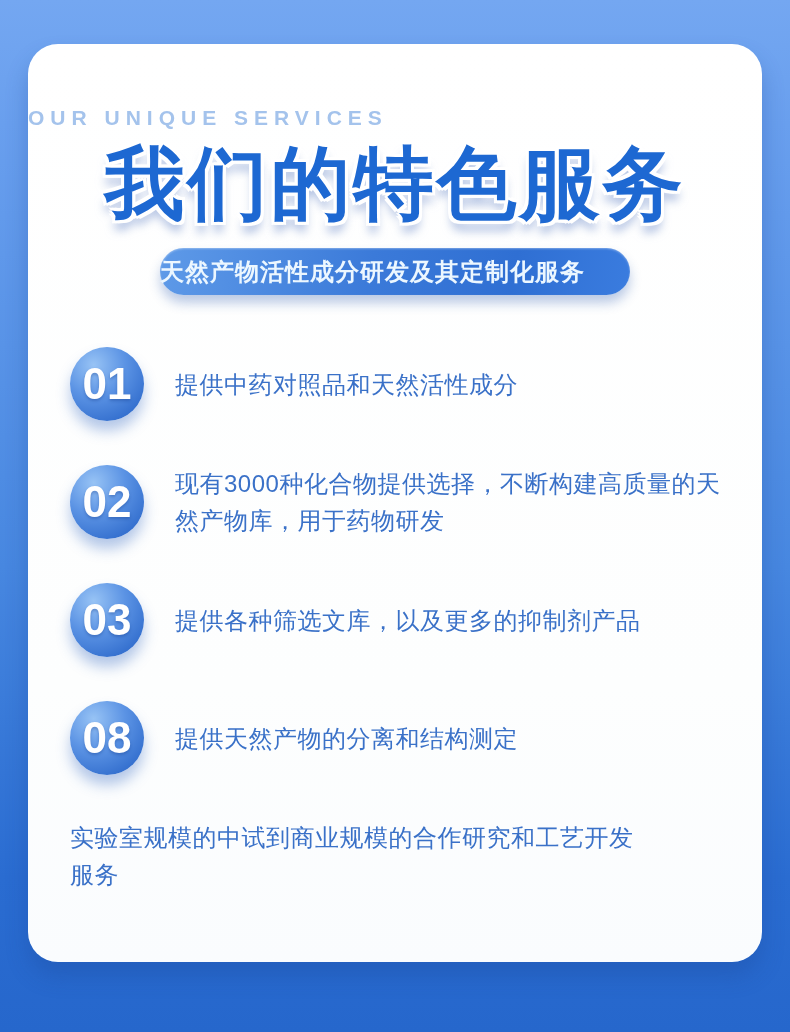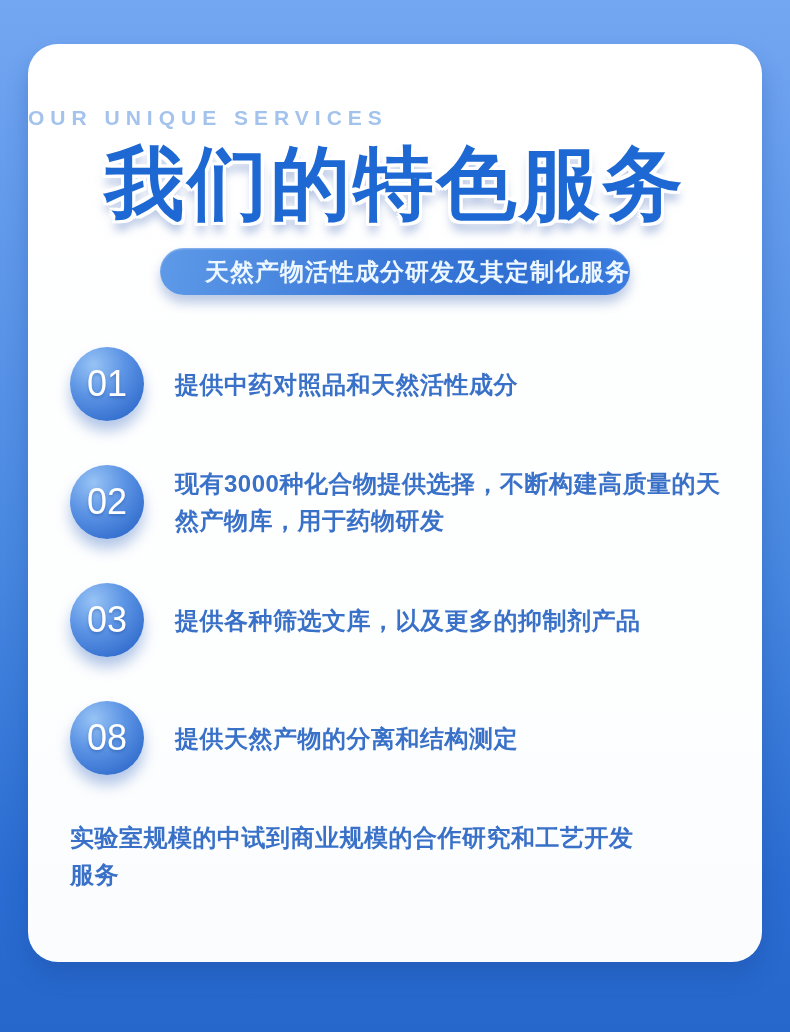--- a/index.html
+++ b/index.html
@@ -40,21 +40,21 @@
       0 -3px 0 #ffffff, 0 3px 0 #ffffff,
       0 10px 10px rgba(135, 160, 210, 0.65);
   }
   .banner {
     margin: 16px auto 0;
     width: 470px;
     height: 47px;
     border-radius: 26px;
     display: flex;
     align-items: center;
-    justify-content: flex-end;
+    justify-content: flex-start;
     background: linear-gradient(100deg, #5e9ae8 0%, #3b7ad9 45%, #2f6fd3 75%, #3a7cdf 100%);
     color: #ecf7ff;
     font-size: 24px;
     font-weight: 600;
     letter-spacing: 1px;
     box-shadow: 0 8px 12px rgba(30, 80, 170, 0.30), inset 0 1px 2px rgba(255,255,255,0.35);
   }
   .services {
     margin: 52px 20px 0 42px;
   }
@@ -66,30 +66,30 @@
   }
   .badge {
     flex: none;
     width: 74px;
     height: 74px;
     border-radius: 50%;
     display: flex;
     align-items: center;
     justify-content: center;
     color: #ffffff;
-    font-size: 36px;
-    font-weight: 400;
+    font-size: 44px;
+    font-weight: 700;
     background: radial-gradient(circle at 32% 24%, #97c3f5 0%, #5b93e4 42%, #2c68ca 88%);
     box-shadow: 0 10px 14px rgba(40, 95, 190, 0.35);
     text-shadow: 0 2px 3px rgba(20, 60, 140, 0.35);
   }
   .service-text {
     font-size: 24px;
     line-height: 37px;
-    font-weight: bold;
+    font-weight: normal;
     color: #3a71c8;
     max-width: 575px;
     letter-spacing: 0.5px;
   }
 </style>
 </head>
 <body>
 
 <div class="card">
   <div class="eyebrow">OUR UNIQUE SERVICES</div>

